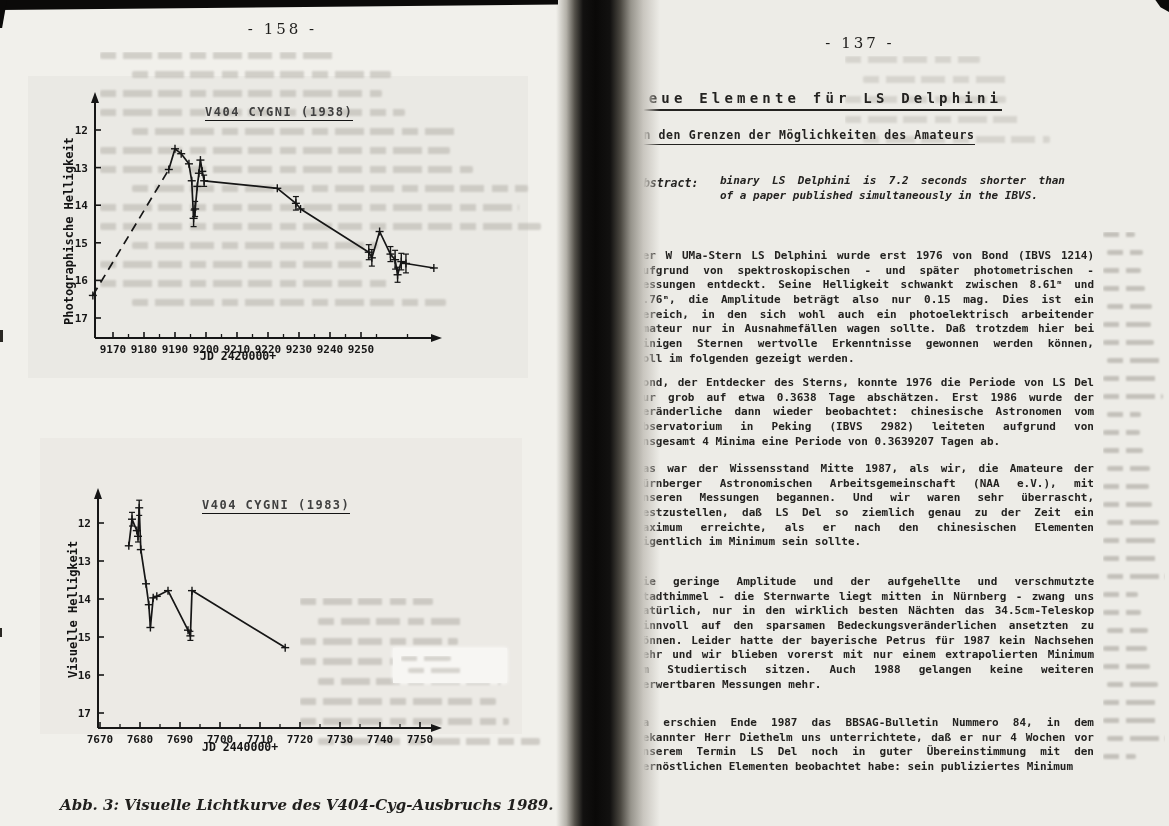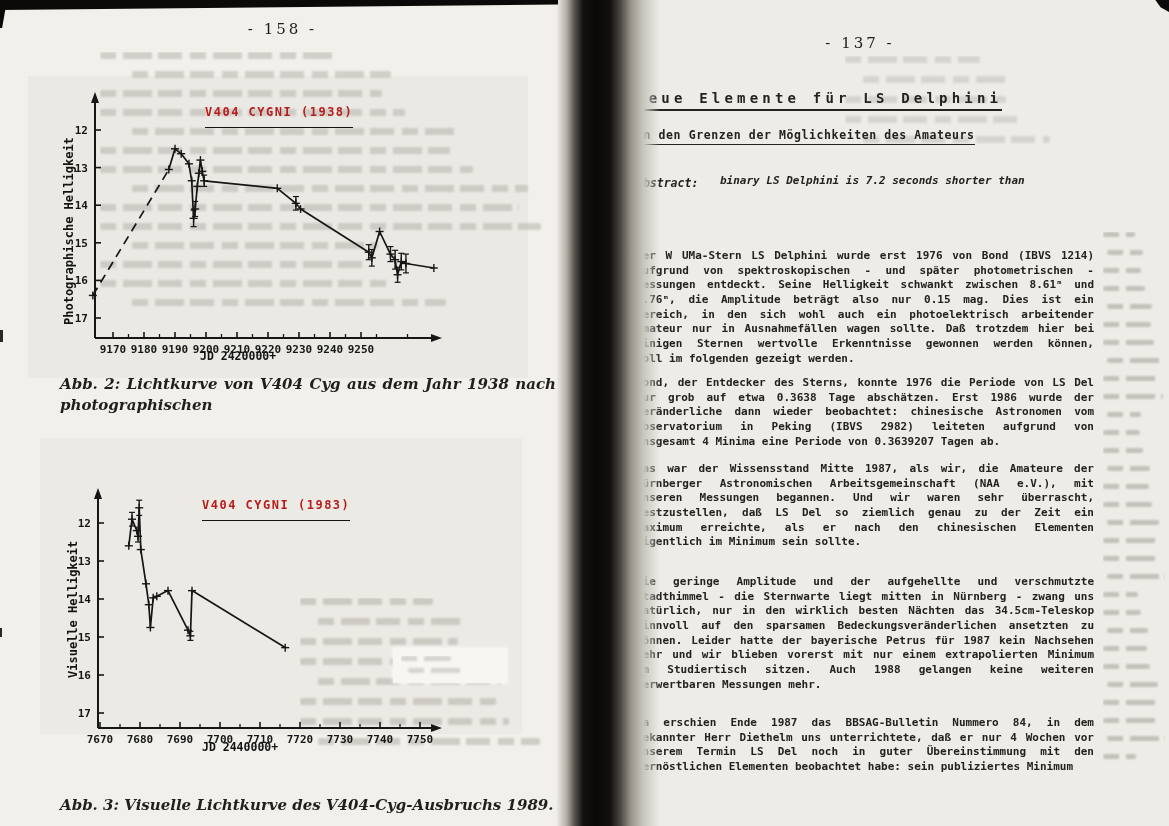--- a/index.html
+++ b/index.html
@@ -41,21 +41,21 @@
   .white-box .ghost{position:absolute;left:8px;top:8px;width:96px;height:22px;color:#b7b3ab;opacity:.5;}
   
   .page-no{z-index:5;font-family:"DejaVu Serif",serif;font-size:15px;letter-spacing:3px;color:#1d1c1a;}
   .page-no-left{left:0;top:20px;width:565px;text-align:center;}
   .page-no-right{left:600px;top:34px;width:520px;text-align:center;}
   
   .chart{z-index:4;}
   .chart svg{display:block;}
   .chart svg text{font:700 11px "DejaVu Sans Mono",monospace;fill:#161616;letter-spacing:0;}
   .chart-title{position:absolute;font:700 12px "DejaVu Sans Mono",monospace;letter-spacing:1.5px;
-    color:#b91c1c;border-bottom:1.6px solid #141414;padding-bottom:8px;white-space:nowrap;}
+    color:#404040;border-bottom:1.6px solid #141414;padding-bottom:1px;white-space:nowrap;}
   .chart-xlabel{position:absolute;font:700 11.5px "DejaVu Sans Mono",monospace;color:#141414;white-space:nowrap;}
   .chart-ylabel{position:absolute;font:700 12px "DejaVu Sans Mono",monospace;color:#141414;white-space:nowrap;
     transform:rotate(-90deg);transform-origin:left top;}
   #chart1{left:50px;top:85px;width:420px;height:300px;}
   #chart2{left:50px;top:480px;width:420px;height:290px;}
   #chart1 .chart-title{left:155px;top:20px;}
   #chart2 .chart-title{left:152px;top:18px;}
   #chart1 .chart-xlabel{left:150px;top:264px;}
   #chart2 .chart-xlabel{left:152px;top:260px;}
   #chart1 .chart-ylabel{left:12px;top:240px;}
@@ -318,21 +318,20 @@
       <line x1="348.3" y1="184.87200000000004" x2="354.3" y2="184.87200000000004" stroke="#161616" stroke-width="1.2"></line>
       <line x1="355.95" y1="169.08000000000004" x2="355.95" y2="187.88000000000002" stroke="#161616" stroke-width="1.4"></line>
       <line x1="352.95" y1="169.08000000000004" x2="358.95" y2="169.08000000000004" stroke="#161616" stroke-width="1.2"></line>
       <line x1="352.95" y1="187.88000000000002" x2="358.95" y2="187.88000000000002" stroke="#161616" stroke-width="1.2"></line>
     </svg>
   <div class="chart-title">V404 CYGNI (1938)</div>
   <div class="chart-xlabel">JD 2420000+</div>
   <div class="chart-ylabel">Photographische Helligkeit</div>
 </div>
 <div class="abs caption cap2">
-    <div class="line">Abb. 2: Lichtkurve von V404 Cyg aus dem Jahr 1938 nach photographischen</div>
   </div>
 
 <div class="abs chart" id="chart2">
   <svg width="420" height="290">
       <line x1="48" y1="248" x2="48" y2="17" stroke="#161616" stroke-width="2"></line>
       <polygon points="44,19 48,8 52,19" fill="#161616"></polygon>
       <line x1="48" y1="248" x2="383" y2="248" stroke="#161616" stroke-width="2"></line>
       <polygon points="381,244 392,248 381,252" fill="#161616"></polygon>
       <line x1="50" y1="248" x2="50" y2="242" stroke="#161616" stroke-width="1.6"></line>
       <text x="50" y="263" text-anchor="middle">7670</text>
@@ -422,20 +421,21 @@
   <div class="chart-xlabel">JD 2440000+</div>
   <div class="chart-ylabel">Visuelle Helligkeit</div>
 </div>
 <div class="abs caption cap3">Abb. 3: Visuelle Lichtkurve des V404-Cyg-Ausbruchs 1989.</div>
 
 <div class="abs rp-title">Neue Elemente für LS Delphini</div>
 <div class="abs rp-subtitle">An den Grenzen der Möglichkeiten des Amateurs</div>
 <div class="abs abstract-label">Abstract:</div>
 <div class="abs abstract">
     <div class="line">binary LS Delphini is  7.2 seconds shorter than</div>
+    <div class="line">of a paper published simultaneously in the IBVS.</div>
   </div>
 <div class="abs para" id="p1">
     <div class="line">Der W UMa-Stern LS Delphini wurde erst 1976 von Bond (IBVS 1214)</div>
     <div class="line">aufgrund von spektroskopischen - und später photometrischen -</div>
     <div class="line">Messungen entdeckt. Seine Helligkeit schwankt zwischen 8.61ᵐ und</div>
     <div class="line">8.76ᵐ, die Amplitude beträgt also nur 0.15 mag. Dies ist ein</div>
     <div class="line">Bereich, in den sich wohl auch ein photoelektrisch arbeitender</div>
     <div class="line">Amateur nur in Ausnahmefällen wagen sollte. Daß trotzdem hier bei</div>
     <div class="line">einigen Sternen wertvolle Erkenntnisse gewonnen werden können,</div>
     <div class="line">soll im folgenden gezeigt werden.</div>

